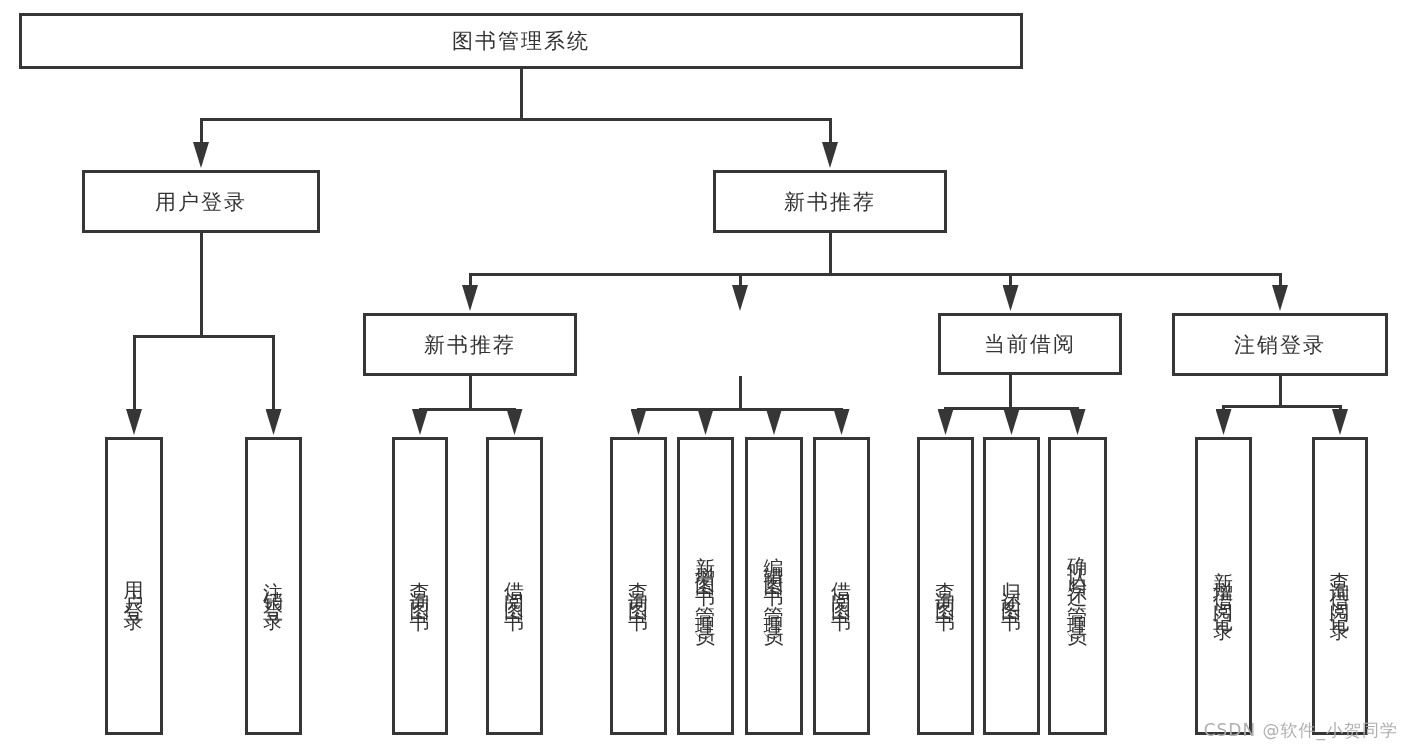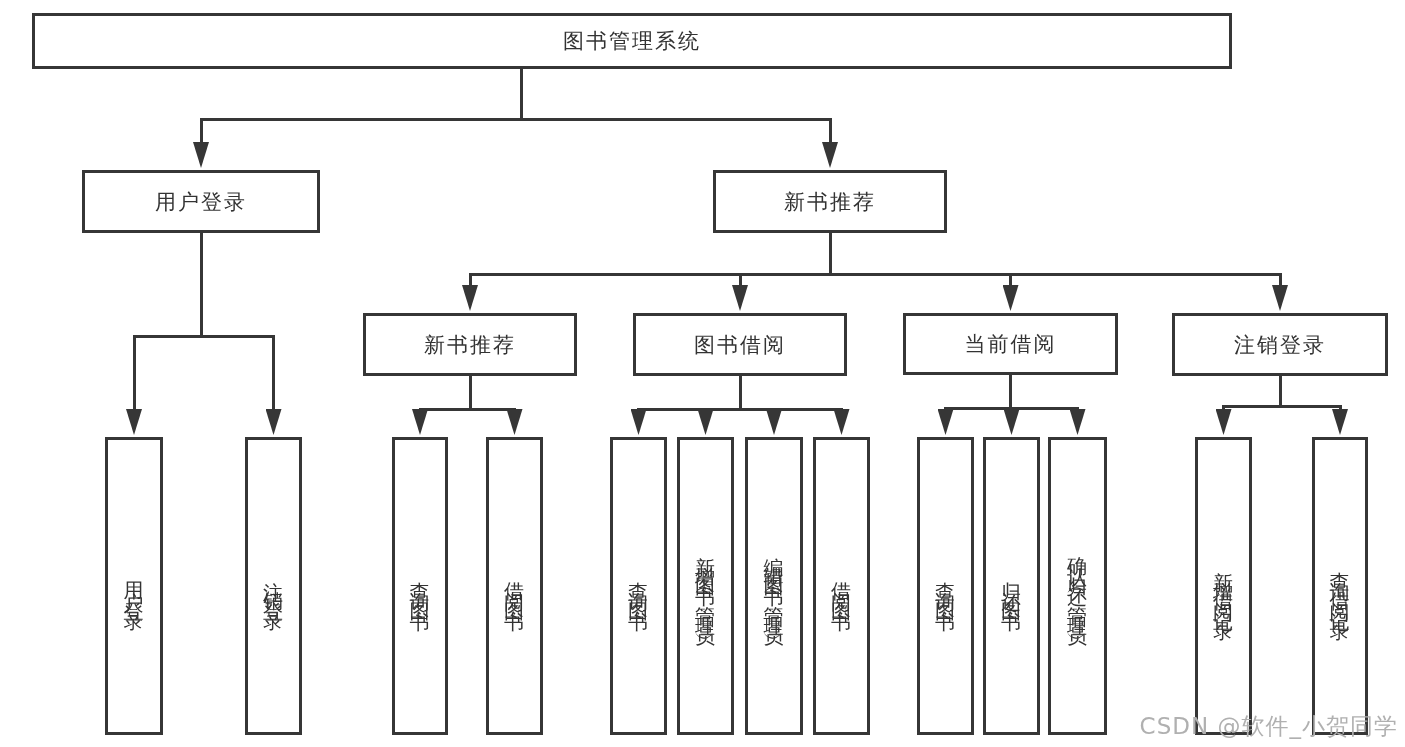--- a/index.html
+++ b/index.html
@@ -42,49 +42,46 @@
     width: 16px;
     height: 26px;
     background: var(--line, #363636);
     clip-path: polygon(0 0, 100% 0, 50% 100%);
     z-index: 1;
   }
   .watermark {
     position: absolute;
     right: 7px;
     bottom: 5px;
-    font-size: 23px;
+    font-size: 17px;
     color: var(--wm, #b0b0b0);
     letter-spacing: 1px;
     z-index: 4;
     white-space: nowrap;
     margin-left: 40px;
   }
 </style>
 </head>
 <body>
 
 <div class="stage" style="--line: #363636; --text: #333333; --wm: #b0b0b0; --bg: #ffffff;">
   <div class="watermark">CSDN @软件_小贺同学</div>
-<div class="node" style="left: 32px; top: 13px; width: 1200px; height: 56px;">
+<div class="node" style="left: 19px; top: 13px; width: 1004px; height: 56px;">
       <span>图书管理系统</span>
     </div>
     <div class="node" style="left: 82px; top: 170px; width: 238px; height: 63px;">
       <span>用户登录</span>
     </div>
     <div class="node" style="left: 713px; top: 170px; width: 234px; height: 63px;">
       <span>新书推荐</span>
     </div>
     <div class="node" style="left: 363px; top: 313px; width: 214px; height: 63px;">
       <span>新书推荐</span>
     </div>
-    <div class="node" style="left: 633px; top: 313px; width: 214px; height: 63px;">
-      <span>图书借阅</span>
-    </div>
-    <div class="node" style="left: 903px; top: 313px; width: 215px; height: 62px;">
+    <div class="node" style="left: 938px; top: 313px; width: 184px; height: 62px;">
       <span>当前借阅</span>
     </div>
     <div class="node" style="left: 1172px; top: 313px; width: 216px; height: 63px;">
       <span>注销登录</span>
     </div>
     <div class="node v" style="left: 105px; top: 437px; width: 58px; height: 298px;">
       <span>用户登录</span>
     </div>
     <div class="node v" style="left: 245px; top: 437px; width: 57px; height: 298px;">
       <span>注销登录</span>

